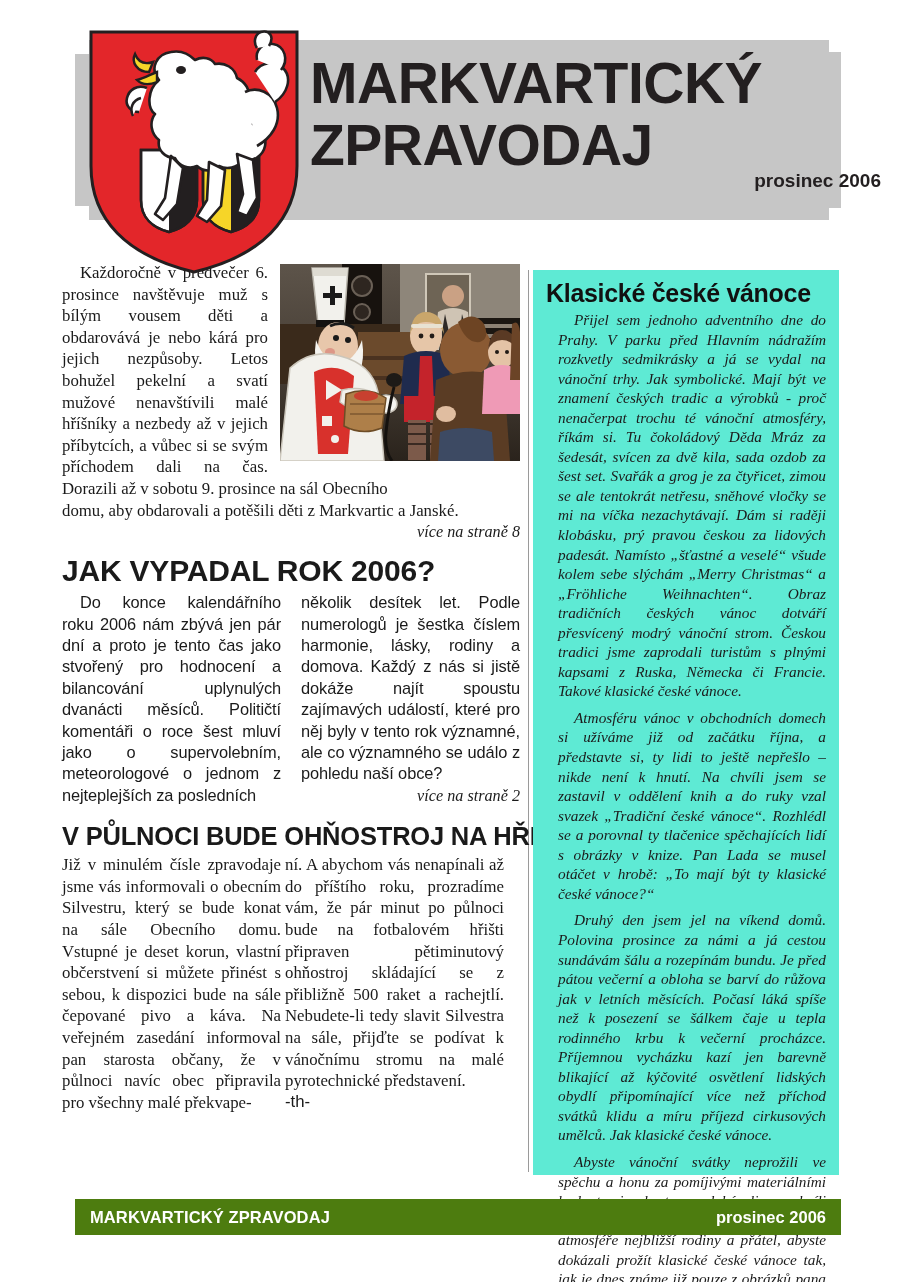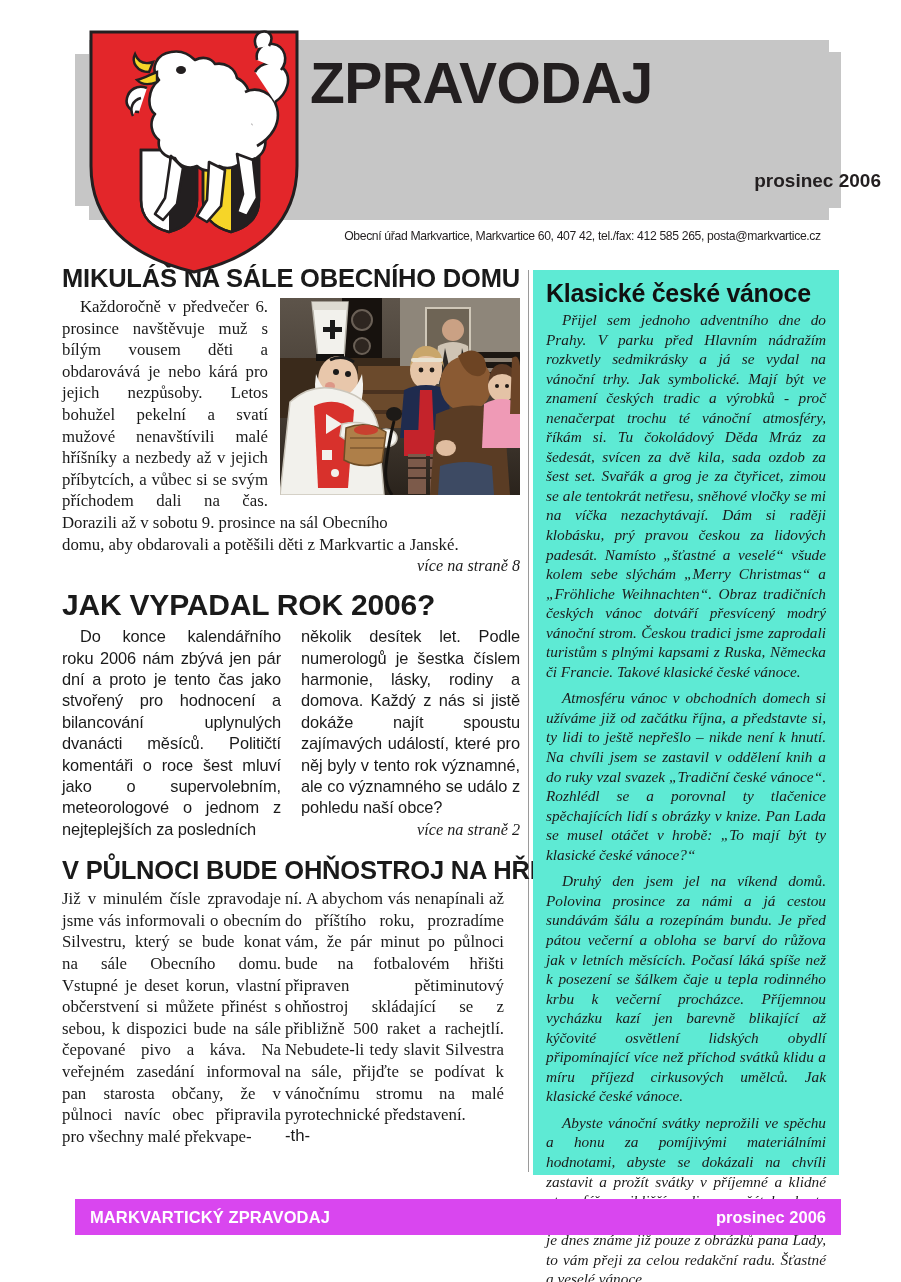--- a/index.html
+++ b/index.html
@@ -216,31 +216,31 @@
     color: #111;
   }
   .side-body {
     font-family: "Liberation Serif", serif;
     font-style: italic;
     font-size: 15.3px;
     line-height: 19.55px;
     text-align: justify;
     color: #1b1b1b;
   }
-  .side-body p { margin: 0 0 7px 0; text-indent: 16px; }
+  .side-body p { margin: 0 0 7px 12px; text-indent: 16px; }
   .side-body p:last-of-type { margin-bottom: 0; }
 
   
   .footer {
     position: absolute;
     left: 75px;
     top: 1199px;
     width: 766px;
     height: 36px;
-    background: #d946ef;
+    background: #4d7c0f;
   }
   .footer-left {
     position: absolute;
     left: 15px;
     top: 9px;
     font-family: "Liberation Sans", sans-serif;
     font-weight: bold;
     font-size: 16.5px;
     letter-spacing: 0.1px;
     color: #ffffff;
@@ -305,35 +305,34 @@
       <g fill="#231f20">
         <ellipse cx="96" cy="42" rx="5" ry="4"></ellipse>
       </g>
 
       <path d="M64 44 C52 44 46 34 50 26 C54 36 62 36 68 34 Z" fill="#f6d528" stroke="#231f20" stroke-width="2.4"></path>
       <path d="M72 54 C62 58 56 56 52 52 C60 50 66 46 72 44 Z" fill="#f6d528" stroke="#231f20" stroke-width="2.4"></path>
     </svg>
   </div>
 
   <div class="title-block">
+    <div class="title-line">MARKVARTICKÝ</div>
     <div class="title-line">ZPRAVODAJ</div>
   </div>
 
   <div class="issue-date">prosinec 2006</div>
-  <div class="contact-line">Obecní úřad Markvartice, Markvartice 60, 407 42, tel./fax: 412 585 265, posta@markvartice.cz</div>
 </div>
 
 <div class="content">
 
   <div class="divider"></div>
 
   <div class="left-col">
 
     <div class="article-mikulas">
-      <h1 class="headline">MIKULÁŠ NA SÁLE OBECNÍHO DOMU</h1>
 
       <div class="photo">
         <svg width="240" height="197" viewBox="0 0 240 197" xmlns="http://www.w3.org/2000/svg">
           <defs>
             <linearGradient id="wallg" x1="0" y1="0" x2="0" y2="1">
               <stop offset="0%" stop-color="#5d544a"></stop>
               <stop offset="55%" stop-color="#463d34"></stop>
               <stop offset="100%" stop-color="#2a231c"></stop>
             </linearGradient>
           </defs>

